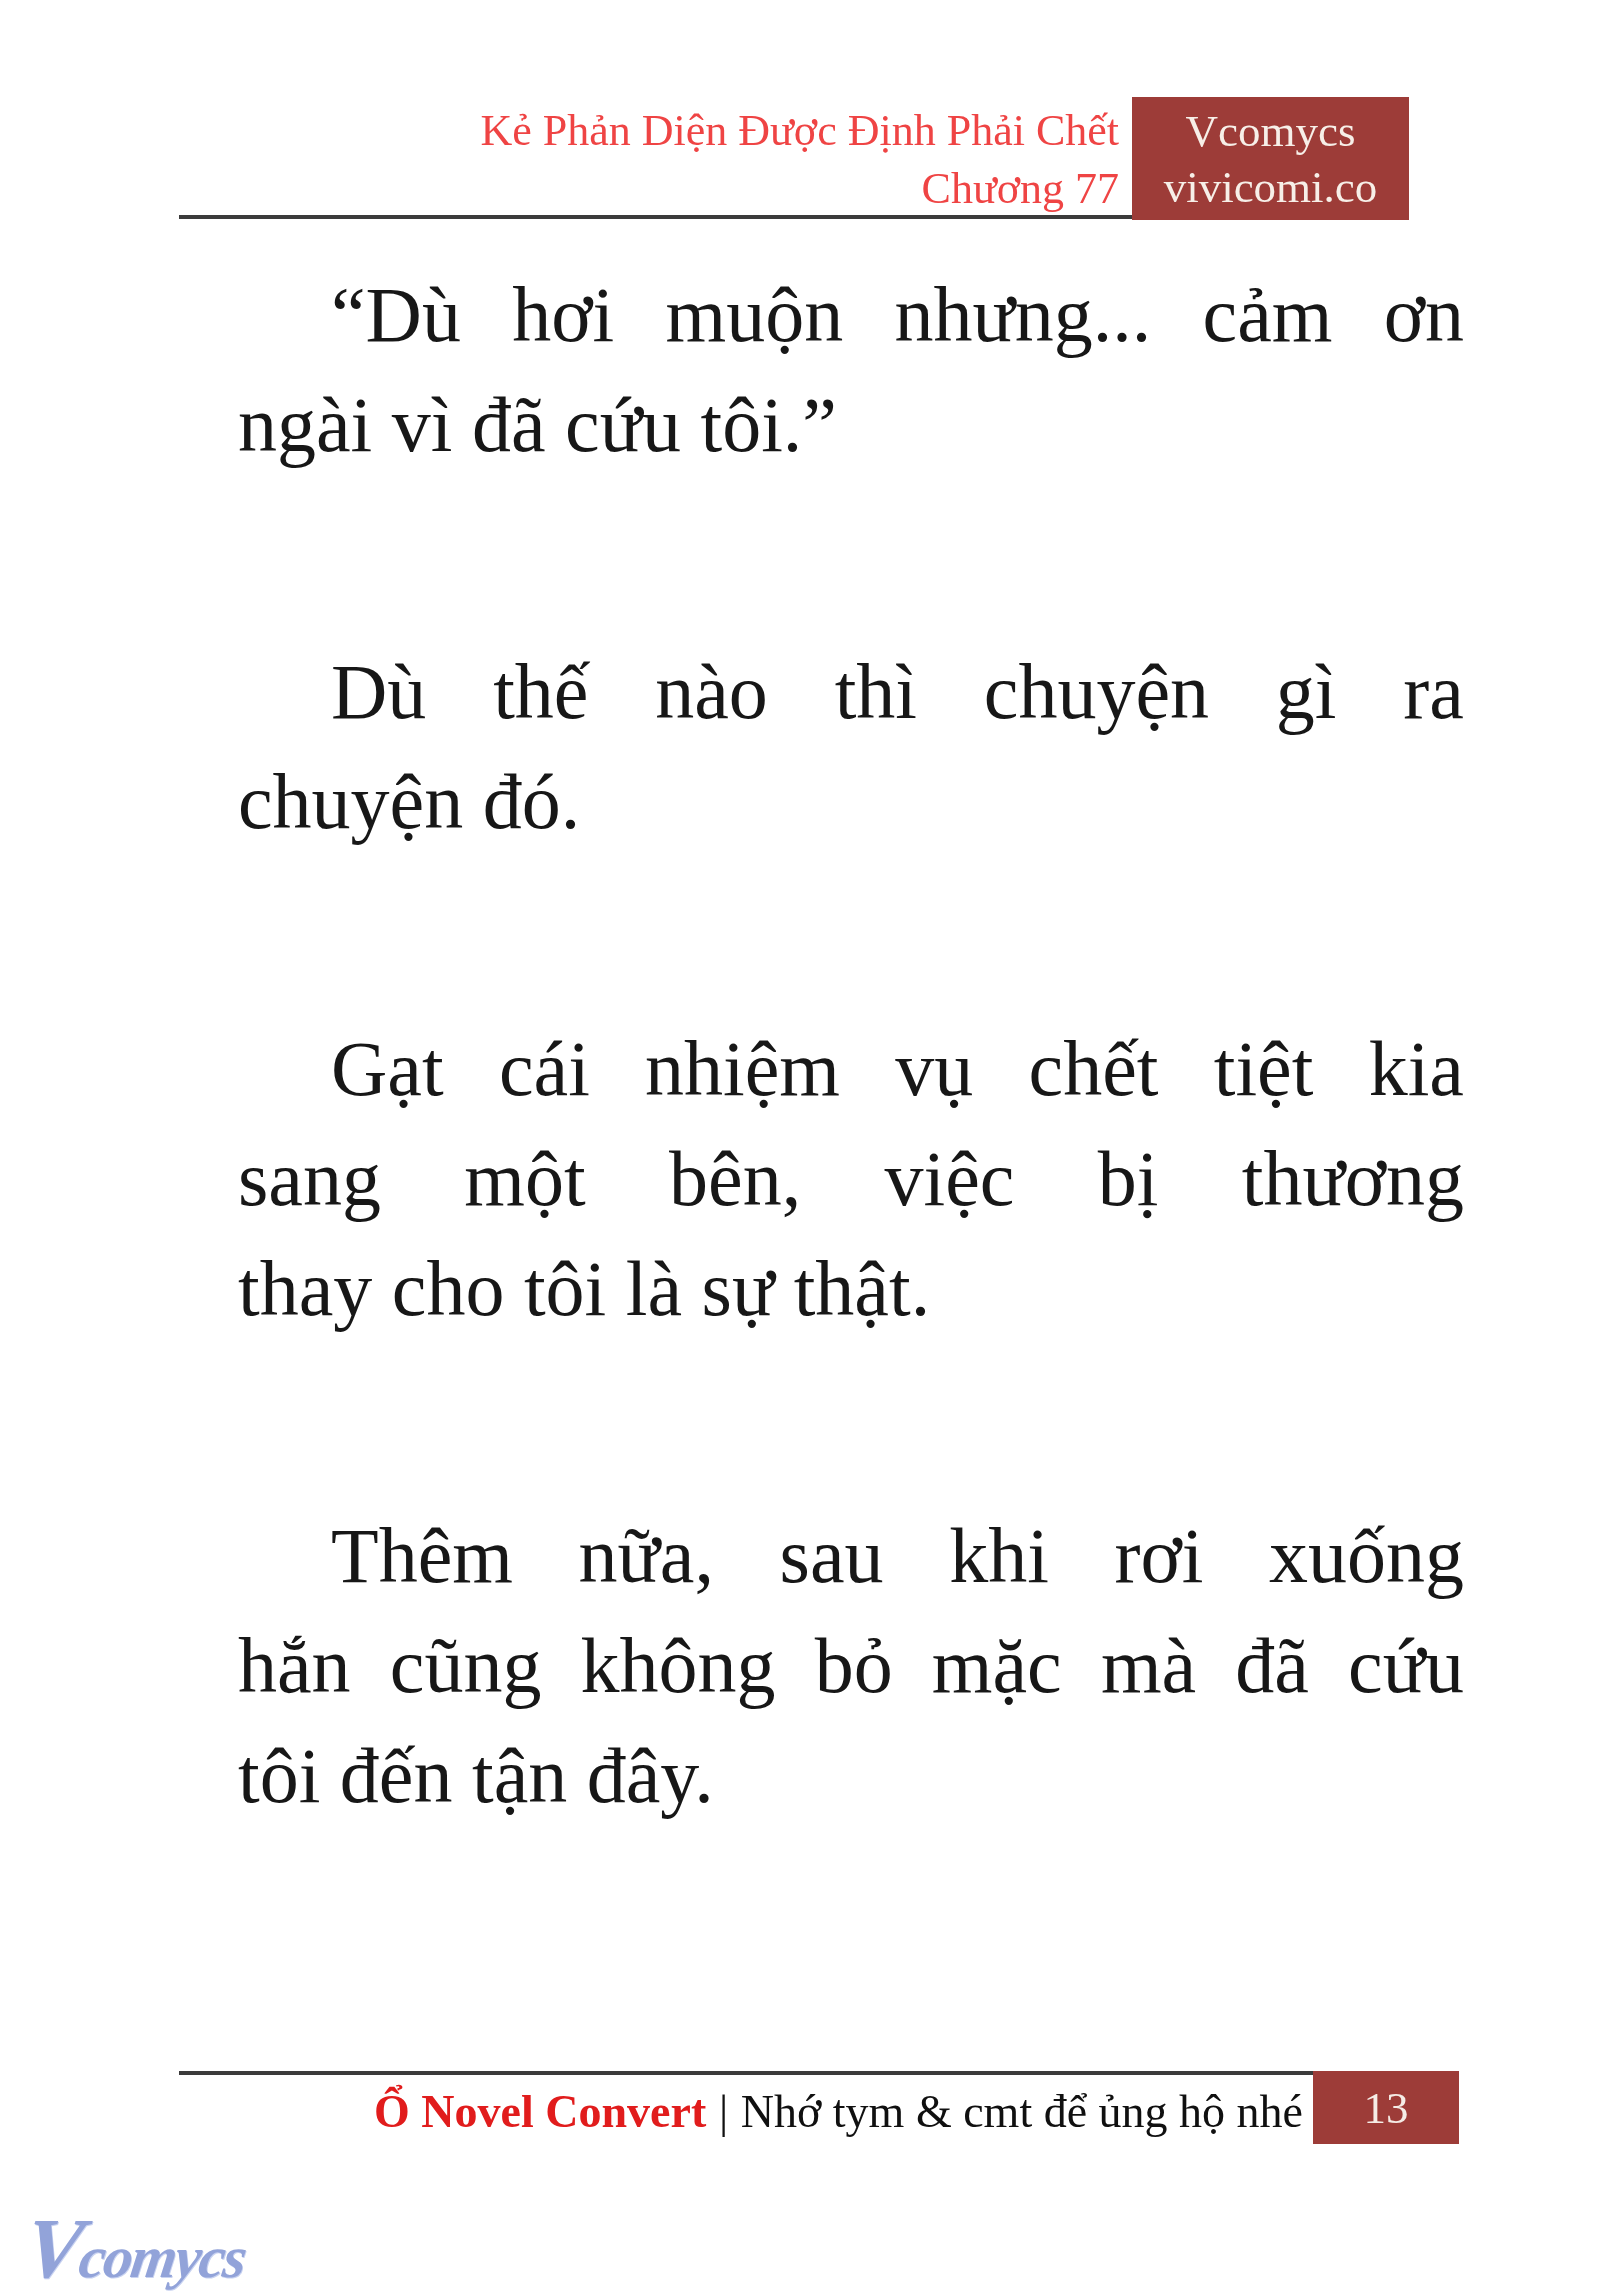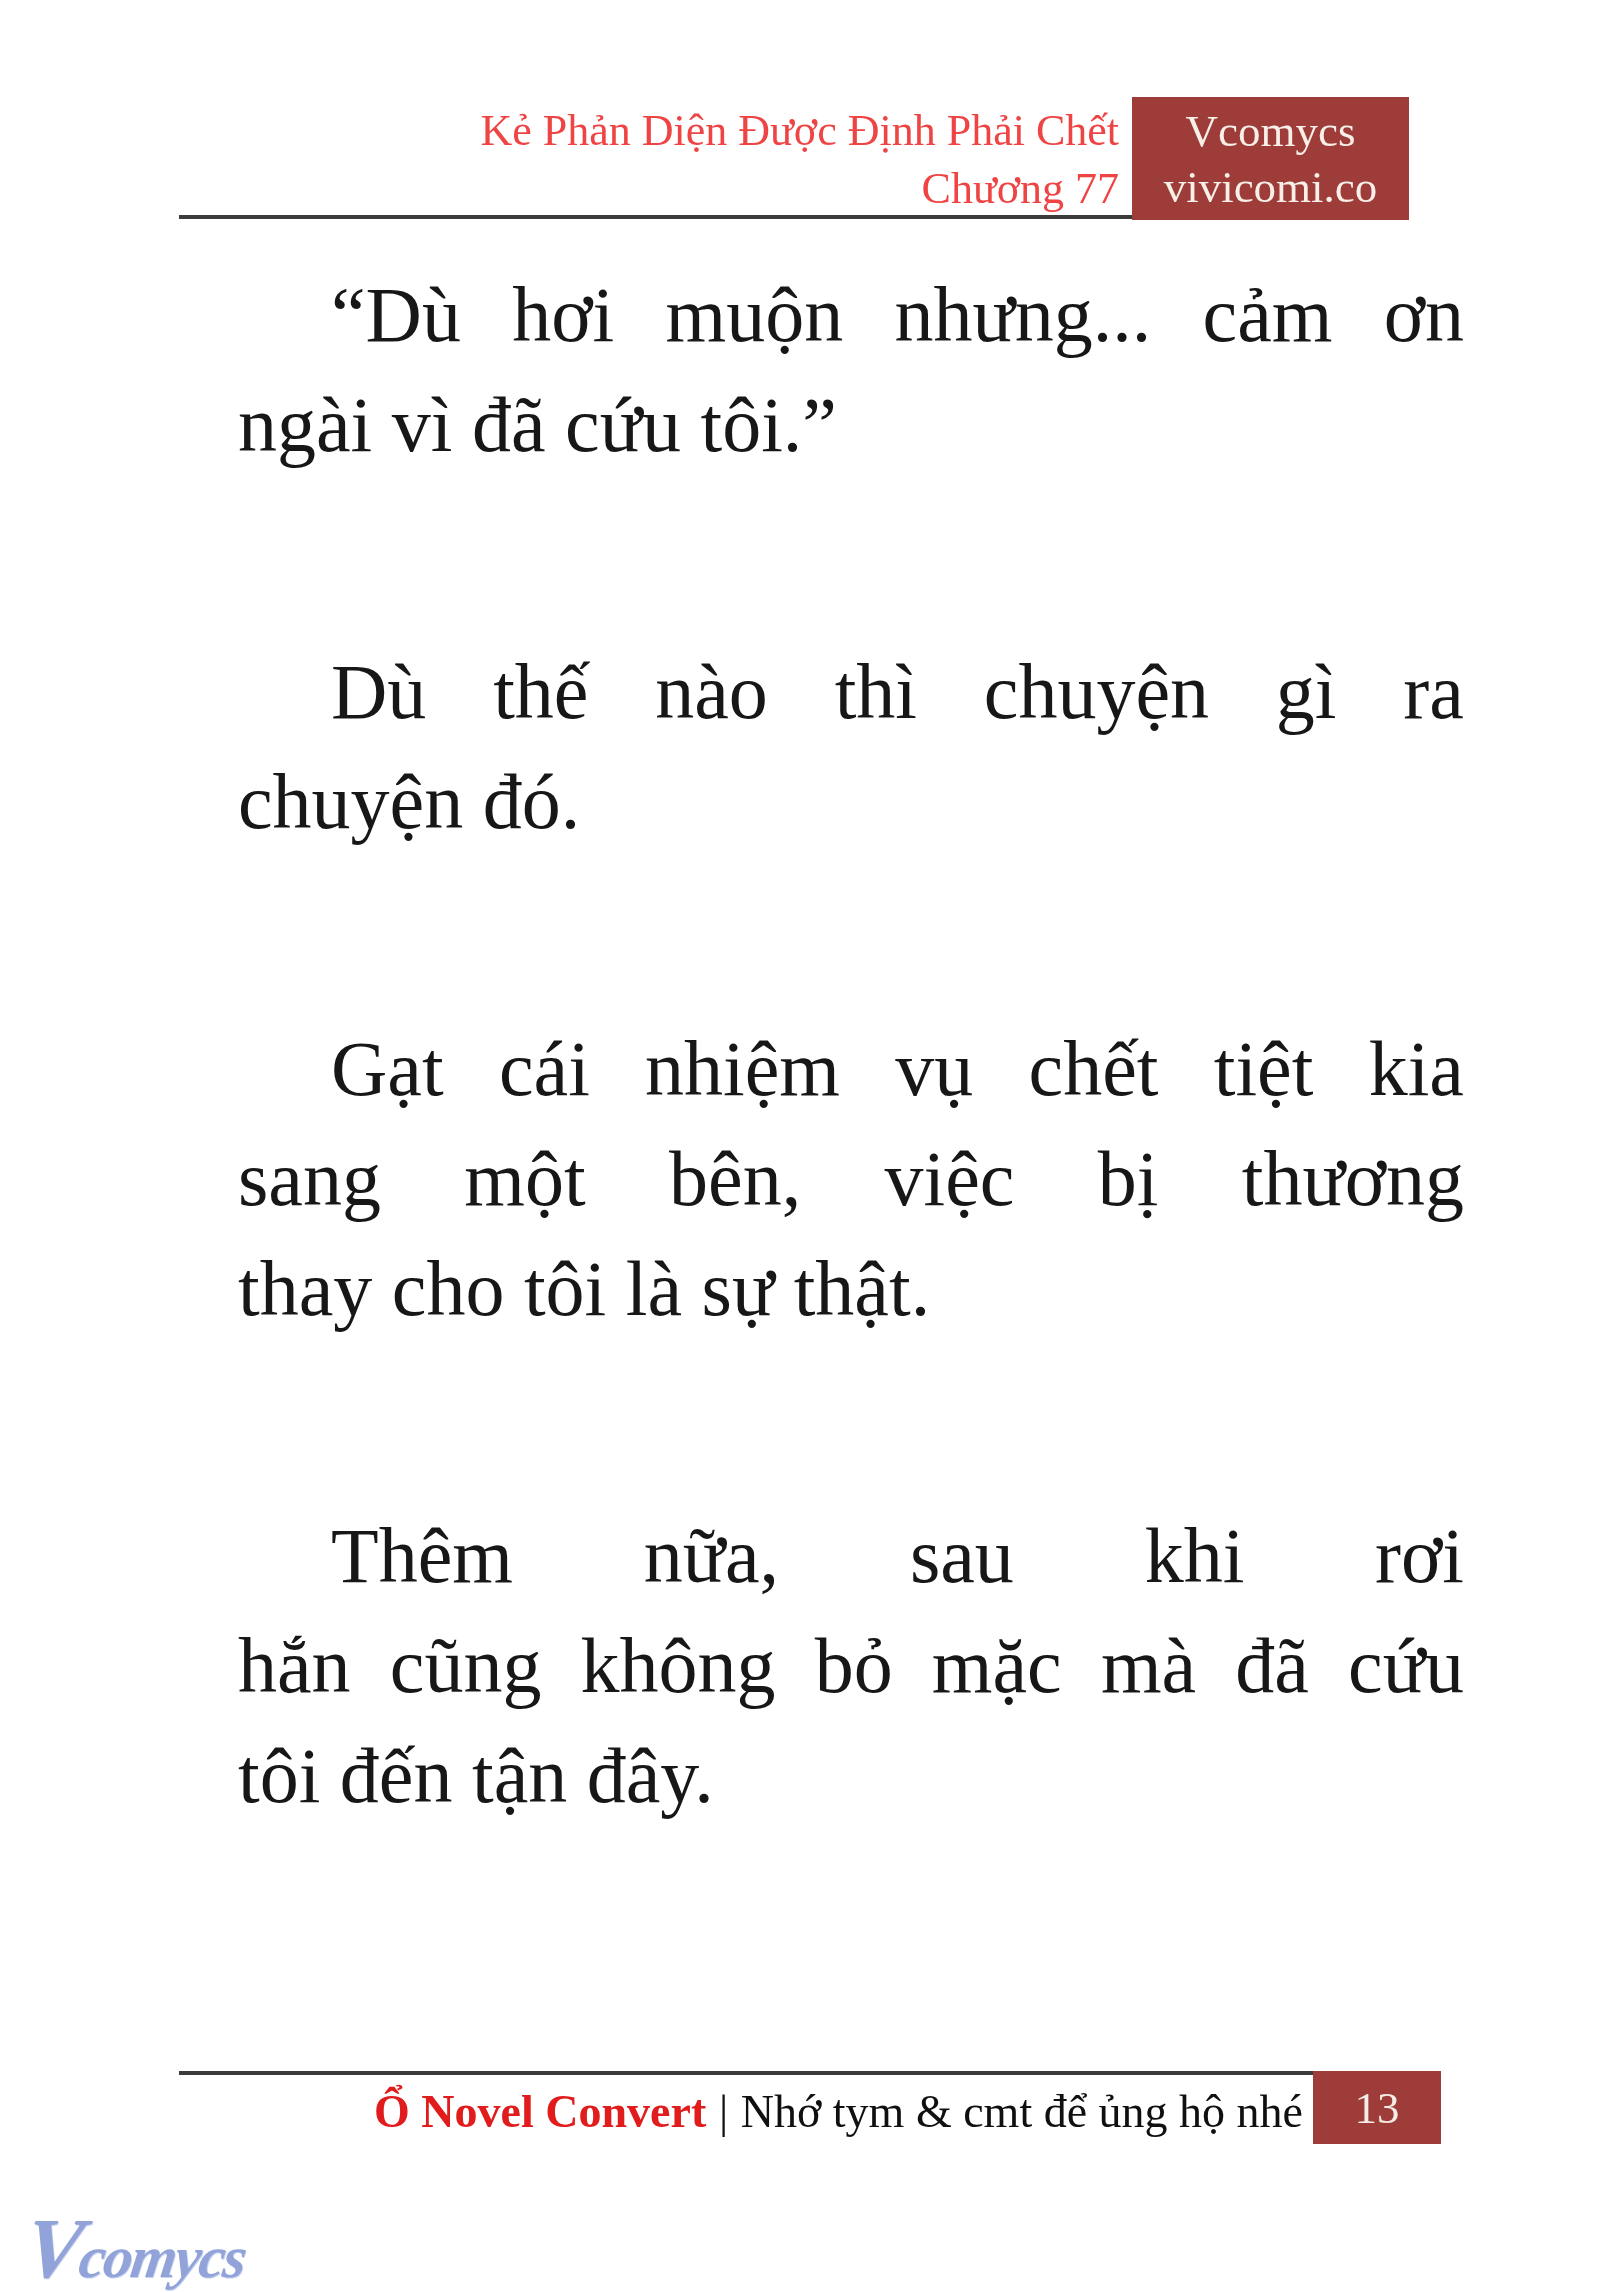--- a/index.html
+++ b/index.html
@@ -50,21 +50,21 @@
   }
   .footer-text{
     position:absolute;top:2082px;right:319px;
     font-size:46px;line-height:59px;
     color:#101010;white-space:nowrap;text-align:right;
   }
   .footer-brand{font-weight:bold;}
   .footer-sep{padding:0 12.7px;font-weight:normal;}
   .page-box{
     position:absolute;left:1313px;top:2071px;
-    width:128px;height:73px;
+    width:146px;height:73px;
     display:flex;align-items:center;justify-content:center;
     font-size:45px;
   }
 
   
   .watermark{
     position:absolute;left:25.5px;top:2199px;
     font-size:59px;font-style:italic;font-weight:bold;
     letter-spacing:-2px;
     transform:skewX(-8deg);
@@ -131,20 +131,21 @@
         </div>
         <div class="line">thay cho tôi là sự thật.</div>
       </div>
       <div class="para">
         <div class="line justify indent">
           <span>Thêm</span>
           <span>nữa,</span>
           <span>sau</span>
           <span>khi</span>
           <span>rơi</span>
+          <span>xuống</span>
         </div>
         <div class="line justify">
           <span>hắn</span>
           <span>cũng</span>
           <span>không</span>
           <span>bỏ</span>
           <span>mặc</span>
           <span>mà</span>
           <span>đã</span>
           <span>cứu</span>

